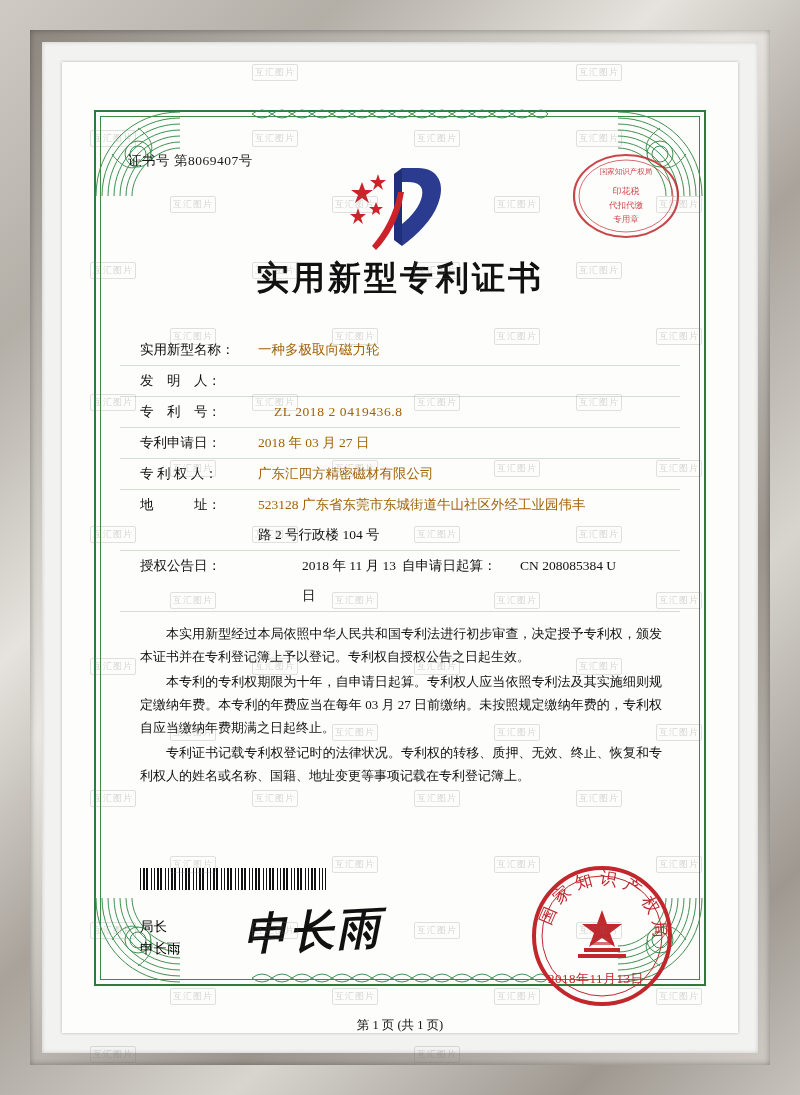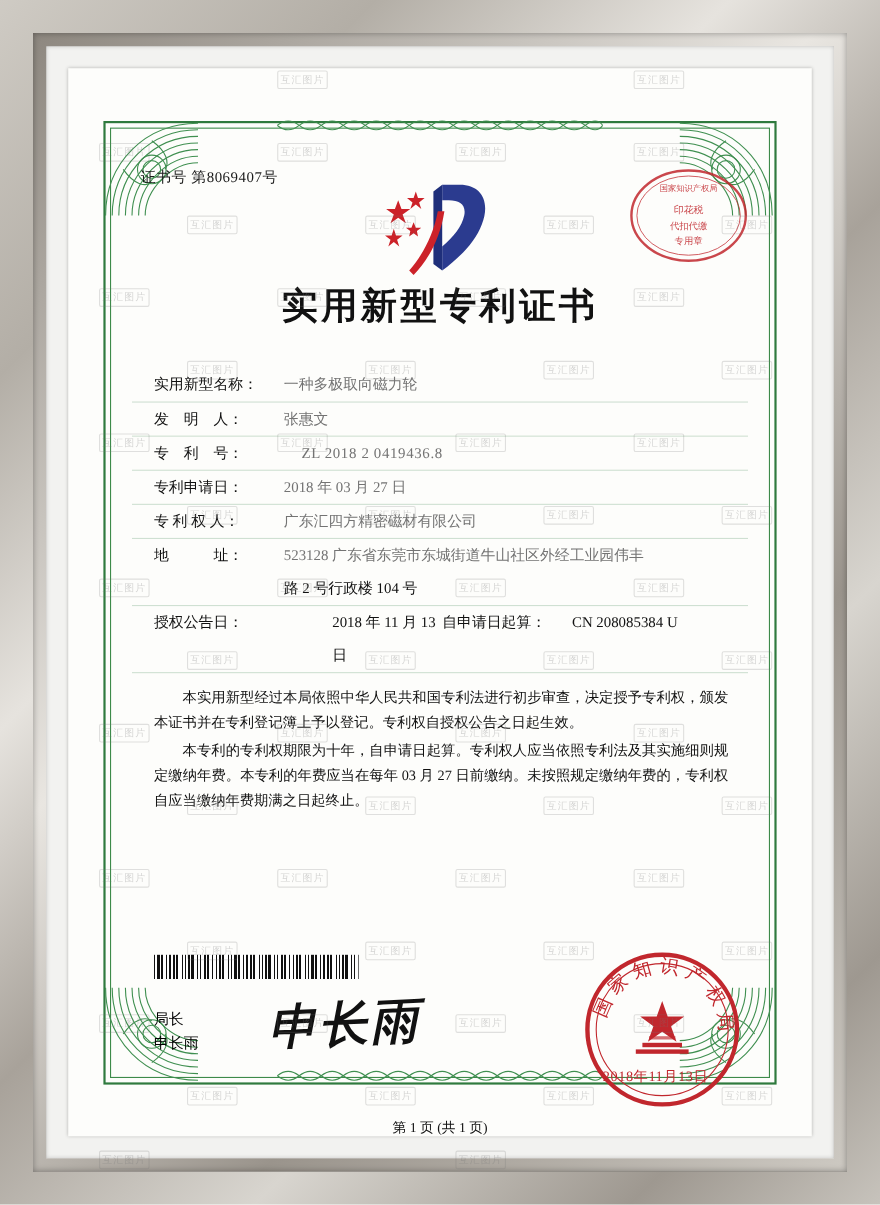--- a/index.html
+++ b/index.html
@@ -132,21 +132,21 @@
     border-bottom: 1px solid #cfe0d2;
     min-height: 30px;
   }
   .row.no-line { border-bottom: none; }
   .lbl {
     width: 118px;
     flex: 0 0 118px;
     color: #111;
     white-space: nowrap;
   }
-  .val { flex: 1; color: #737373; }
+  .val { flex: 1; color: #a16207; }
   .val.mono { font-family: "Liberation Serif", serif; letter-spacing: .6px; margin-left: 16px; }
   .addr-cont {
     padding-left: 138px;
     border-bottom: 1px solid #cfe0d2;
     min-height: 30px;
     line-height: 30px;
     font-size: 13.5px;
   }
   .two-col {
     display: flex;
@@ -370,21 +370,20 @@
 
       <div class="title">实用新型专利证书</div>
 
       <div class="fields">
         <div class="row">
           <div class="lbl">实用新型名称：</div>
           <div class="val">一种多极取向磁力轮</div>
         </div>
         <div class="row">
           <div class="lbl">发　明　人：</div>
-          <div class="val">张惠文</div>
         </div>
         <div class="row">
           <div class="lbl">专　利　号：</div>
           <div class="val mono">ZL 2018 2 0419436.8</div>
         </div>
         <div class="row">
           <div class="lbl">专利申请日：</div>
           <div class="val">2018 年 03 月 27 日</div>
         </div>
         <div class="row">
@@ -405,20 +404,21 @@
           <div class="half">
             <div class="lbl2">自申请日起算：</div>
             <div>CN 208085384 U</div>
           </div>
         </div>
       </div>
 
       <div class="paras">
         <p>本实用新型经过本局依照中华人民共和国专利法进行初步审查，决定授予专利权，颁发本证书并在专利登记簿上予以登记。专利权自授权公告之日起生效。</p>
         <p>本专利的专利权期限为十年，自申请日起算。专利权人应当依照专利法及其实施细则规定缴纳年费。本专利的年费应当在每年 03 月 27 日前缴纳。未按照规定缴纳年费的，专利权自应当缴纳年费期满之日起终止。</p>
+        <p>专利证书记载专利权登记时的法律状况。专利权的转移、质押、无效、终止、恢复和专利权人的姓名或名称、国籍、地址变更等事项记载在专利登记簿上。</p>
       </div>
     </div>
 
     <div class="barcode"></div>
 
     <div class="signature-block">
       <div>局长</div>
       <div>申长雨</div>
     </div>
     <div class="handwriting">申长雨</div>

